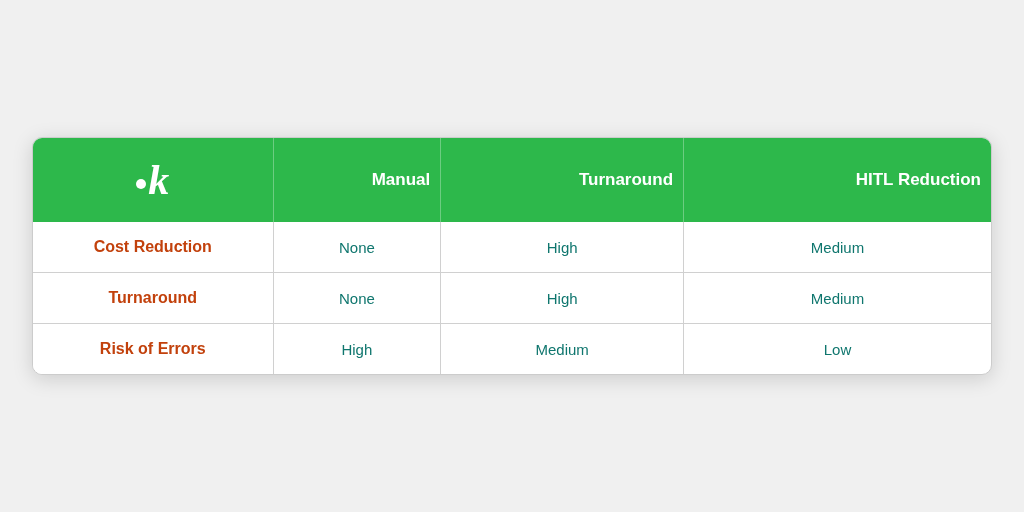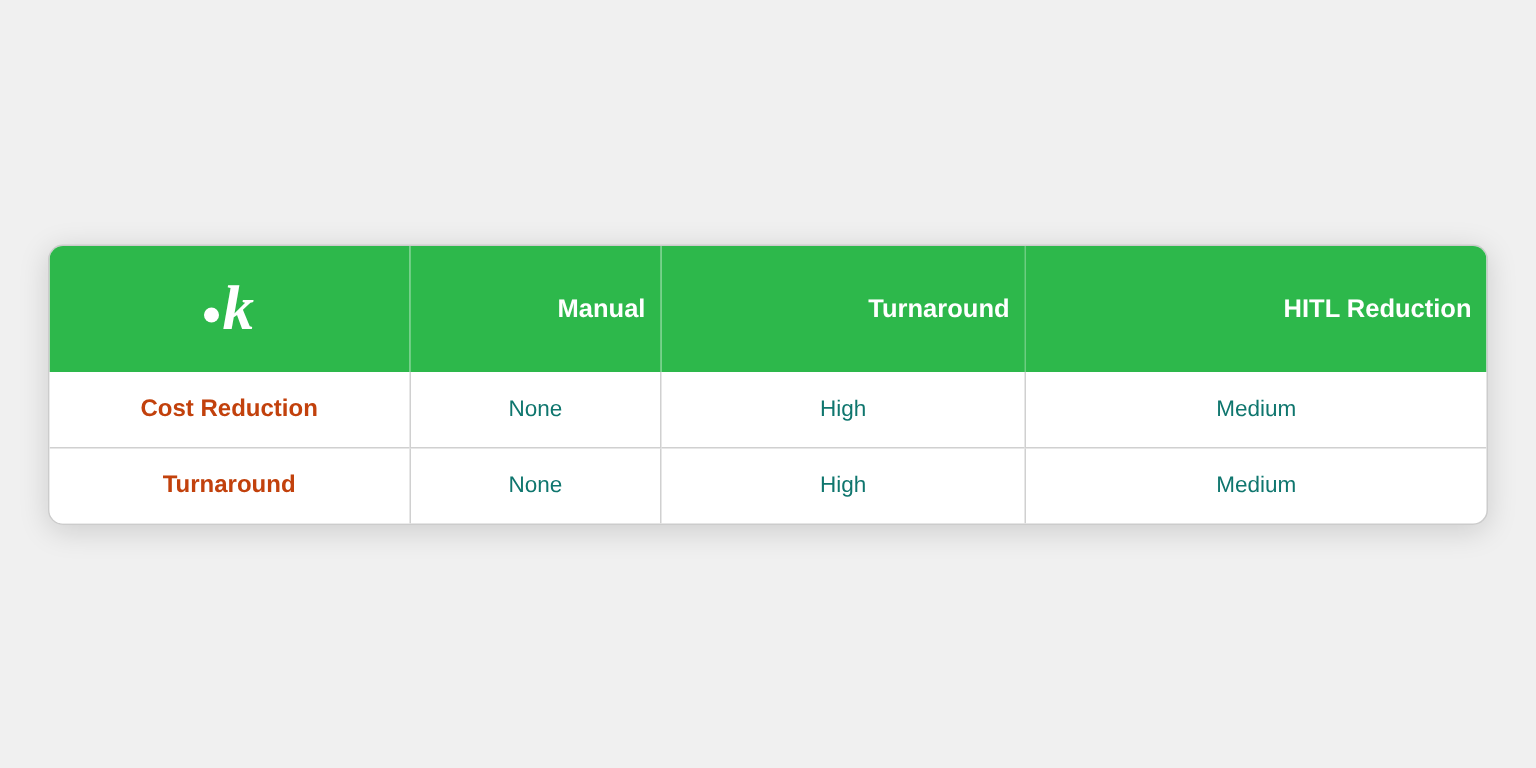--- a/index.html
+++ b/index.html
@@ -138,15 +138,21 @@
           <td>None</td>
           <td>High</td>
           <td>Medium</td>
         </tr>
         <tr>
           <td>Turnaround</td>
           <td>None</td>
           <td>High</td>
           <td>Medium</td>
         </tr>
+        <tr>
+          <td>Risk of Errors</td>
+          <td>High</td>
+          <td>Medium</td>
+          <td>Low</td>
+        </tr>
       </tbody>
   </table>
 </div>
 
 </body></html>

